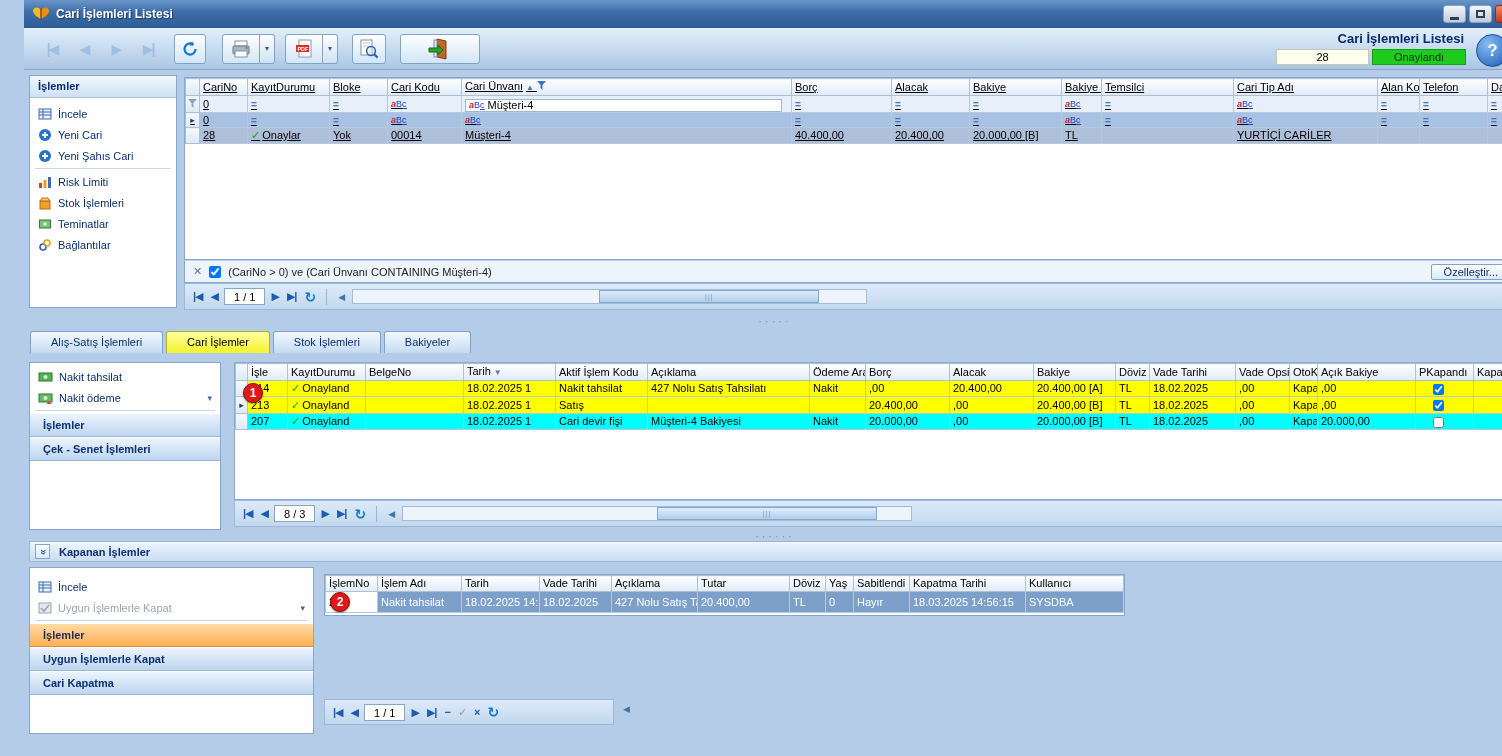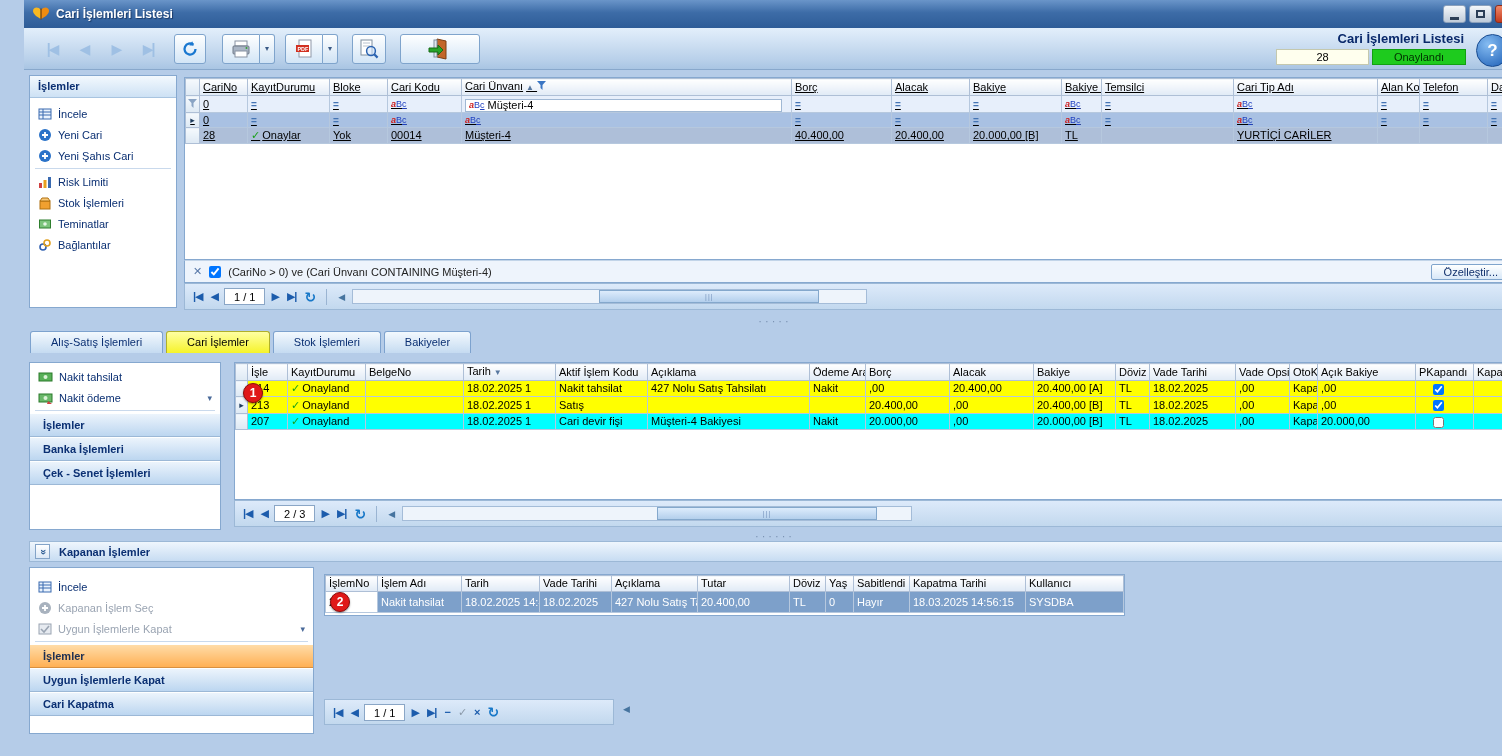--- a/index.html
+++ b/index.html
@@ -389,21 +389,20 @@
             <rect x="1" y="2" width="13" height="8" fill="#6ab86a" stroke="#2a7a2a"></rect>
             <circle cx="7.5" cy="6" r="2" fill="#dcf2d8"></circle>
             <path d="M10 9l4 3h-5z" fill="#d04040"></path>
           </svg>
         <span>Nakit ödeme</span>
         <span class="caret-mini">▾</span>
       </div>
       <div class="sep"></div>
     </div>
     <div class="acc">İşlemler</div>
-    <div class="acc">Banka İşlemleri</div>
     <div class="acc">Çek - Senet İşlemleri</div>
   </div>
 
   <div class="abs gridbox" style="left:210px;top:362px;width:1286px;height:138px;">
     <table class="grid">
       <colgroup>
           <col style="width:12px">
           <col style="width:40px">
           <col style="width:78px">
           <col style="width:98px">
@@ -503,21 +502,21 @@
         <td><input type="checkbox" style=""></td>
         <td></td>
       </tr>
     </tbody>
       </table>
   </div>
 
   <div class="abs pager" style="left:210px;top:500px;width:1286px;height:27px;">
     <span class="pbtn">|◀</span>
     <span class="pbtn">◀</span>
-    <span class="pageno">2 / 3</span>
+    <span class="pageno">8 / 3</span>
     <span class="pbtn">▶</span>
     <span class="pbtn">▶|</span>
     <span class="pref">↻</span>
     <span class="vsep"></span>
     <span class="sarrow">◀</span>
     <div class="hscroll" style="width:510px;">
         <div class="hthumb" style="left:50%;"></div>
       </div>
     <div class="spacer"></div>
     <span class="sarrow">▶</span>
@@ -535,27 +534,20 @@
   <div class="abs panel" style="left:5px;top:567px;width:285px;height:167px;">
     <div style="padding-top:8px;">
       <div class="action-row">
         <svg class="ico" width="14" height="14" viewBox="0 0 14 14">
             <rect x="1" y="2" width="12" height="10" fill="#eaf3fd" stroke="#3a6ab0"></rect>
             <line x1="1" y1="5" x2="13" y2="5" stroke="#3a6ab0"></line>
             <line x1="1" y1="8" x2="13" y2="8" stroke="#3a6ab0"></line>
             <line x1="5" y1="2" x2="5" y2="12" stroke="#3a6ab0"></line>
           </svg>
         <span>İncele</span>
-      </div>
-      <div class="action-row disabled">
-        <svg class="ico" width="14" height="14" viewBox="0 0 14 14">
-            <circle cx="7" cy="7" r="6" fill="#a8b2be"></circle>
-            <path d="M7 4v6M4 7h6" stroke="#fff" stroke-width="1.8"></path>
-          </svg>
-        <span>Kapanan İşlem Seç</span>
       </div>
       <div class="action-row disabled">
         <svg class="ico" width="14" height="14" viewBox="0 0 14 14">
             <rect x="1" y="2" width="12" height="10" fill="#e6eaf0" stroke="#9aa4b2"></rect>
             <path d="M3 7l3 3 5-6" stroke="#9aa4b2" stroke-width="1.6" fill="none"></path>
           </svg>
         <span>Uygun İşlemlerle Kapat</span>
         <span class="caret-mini">▾</span>
       </div>
       <div class="sep"></div>

